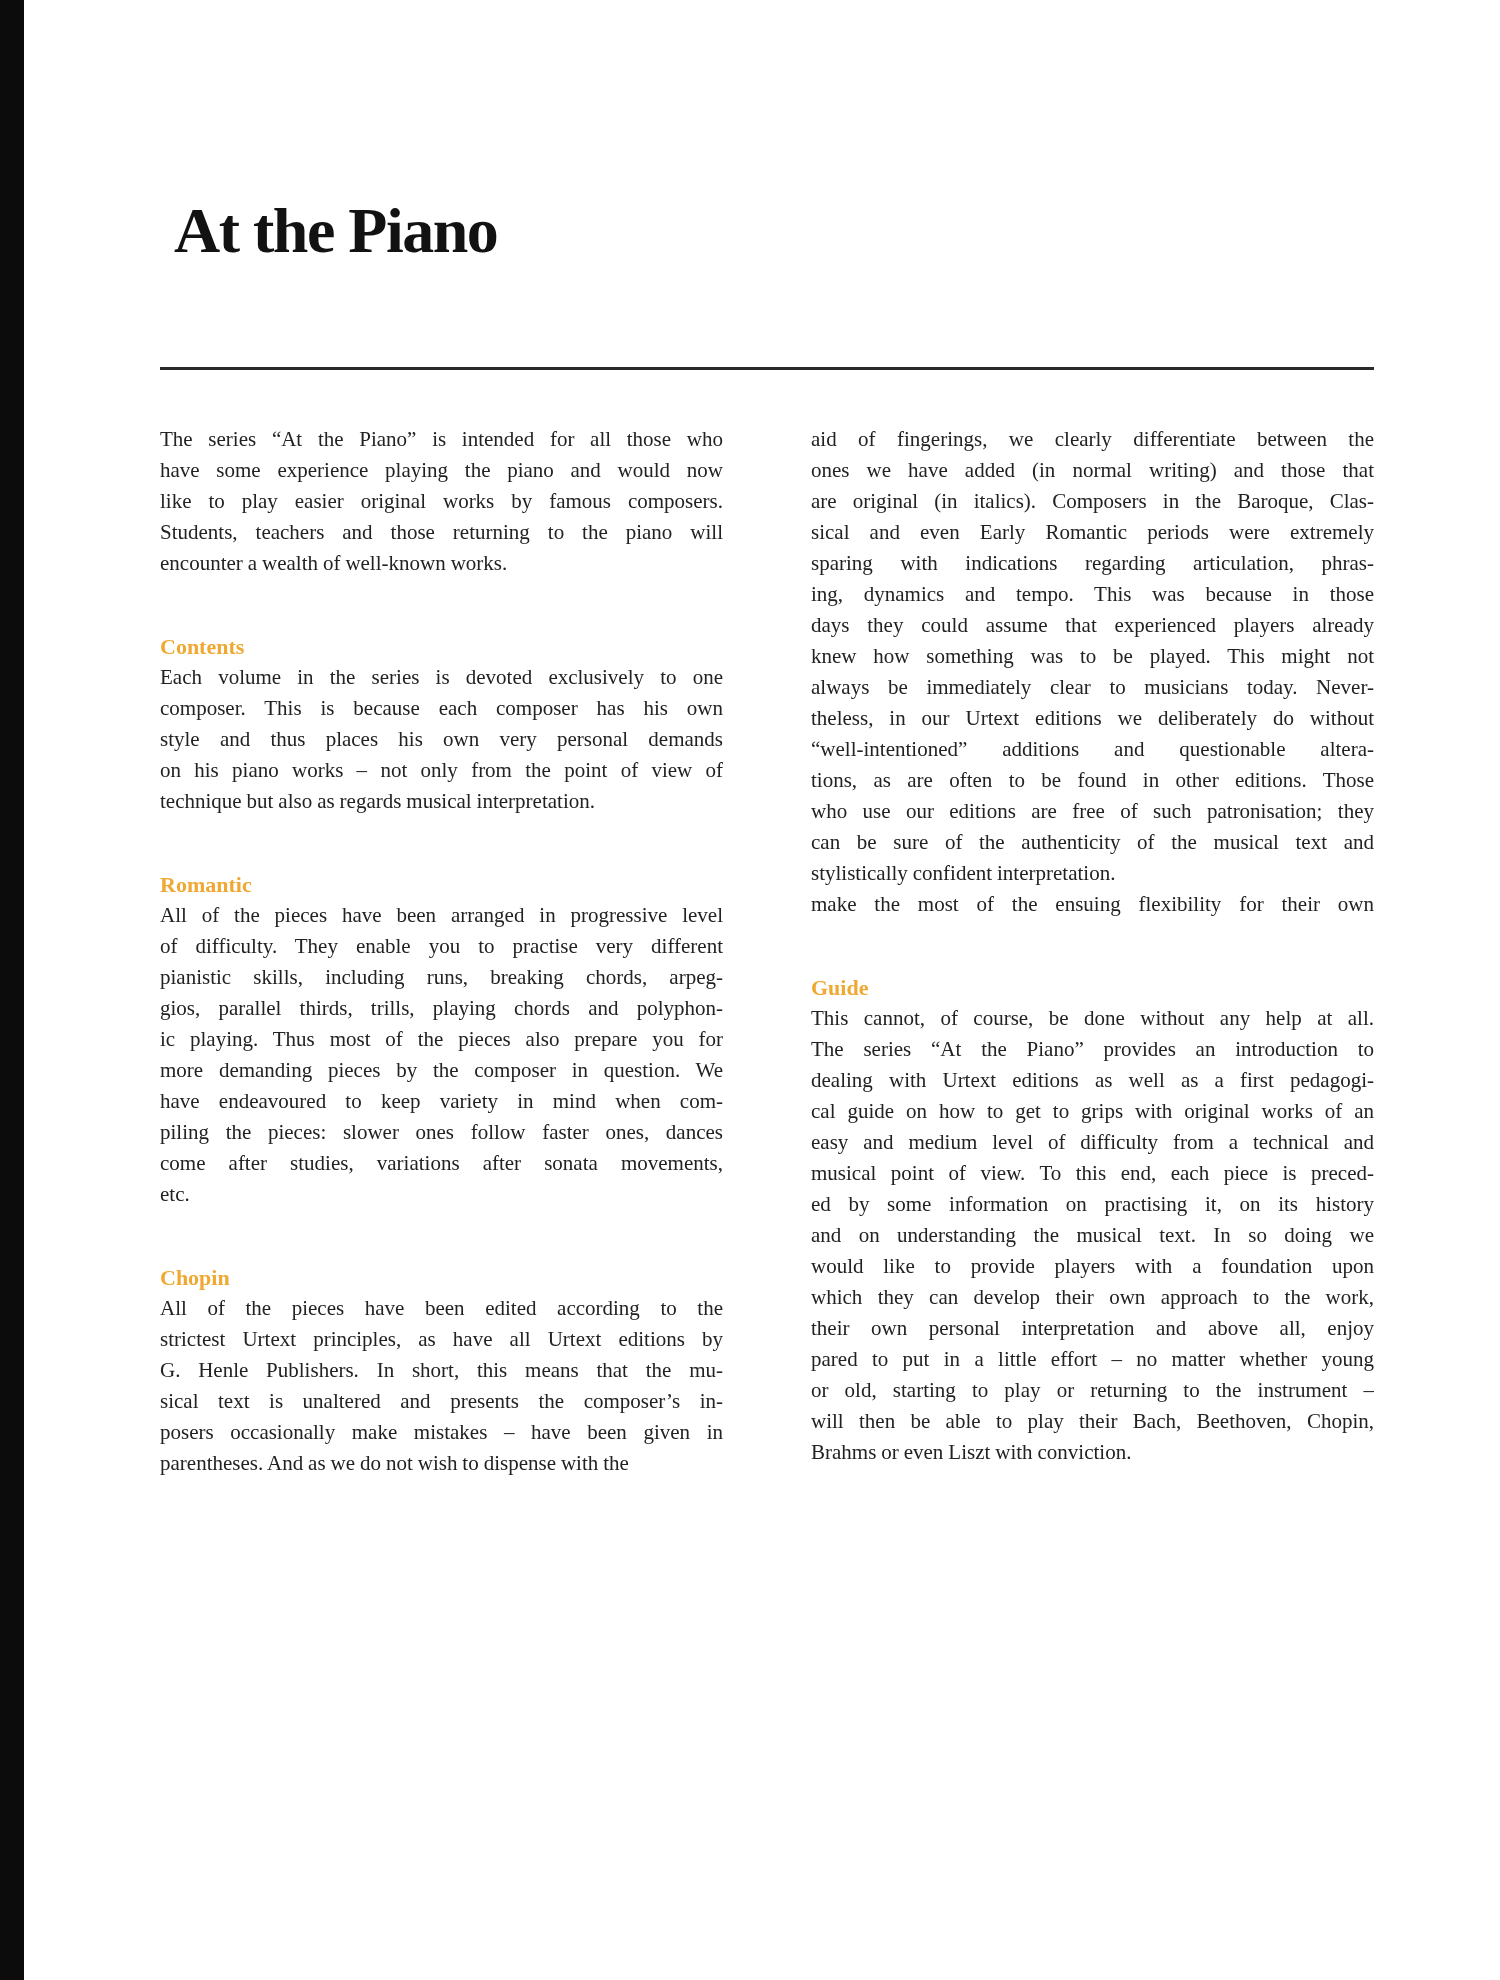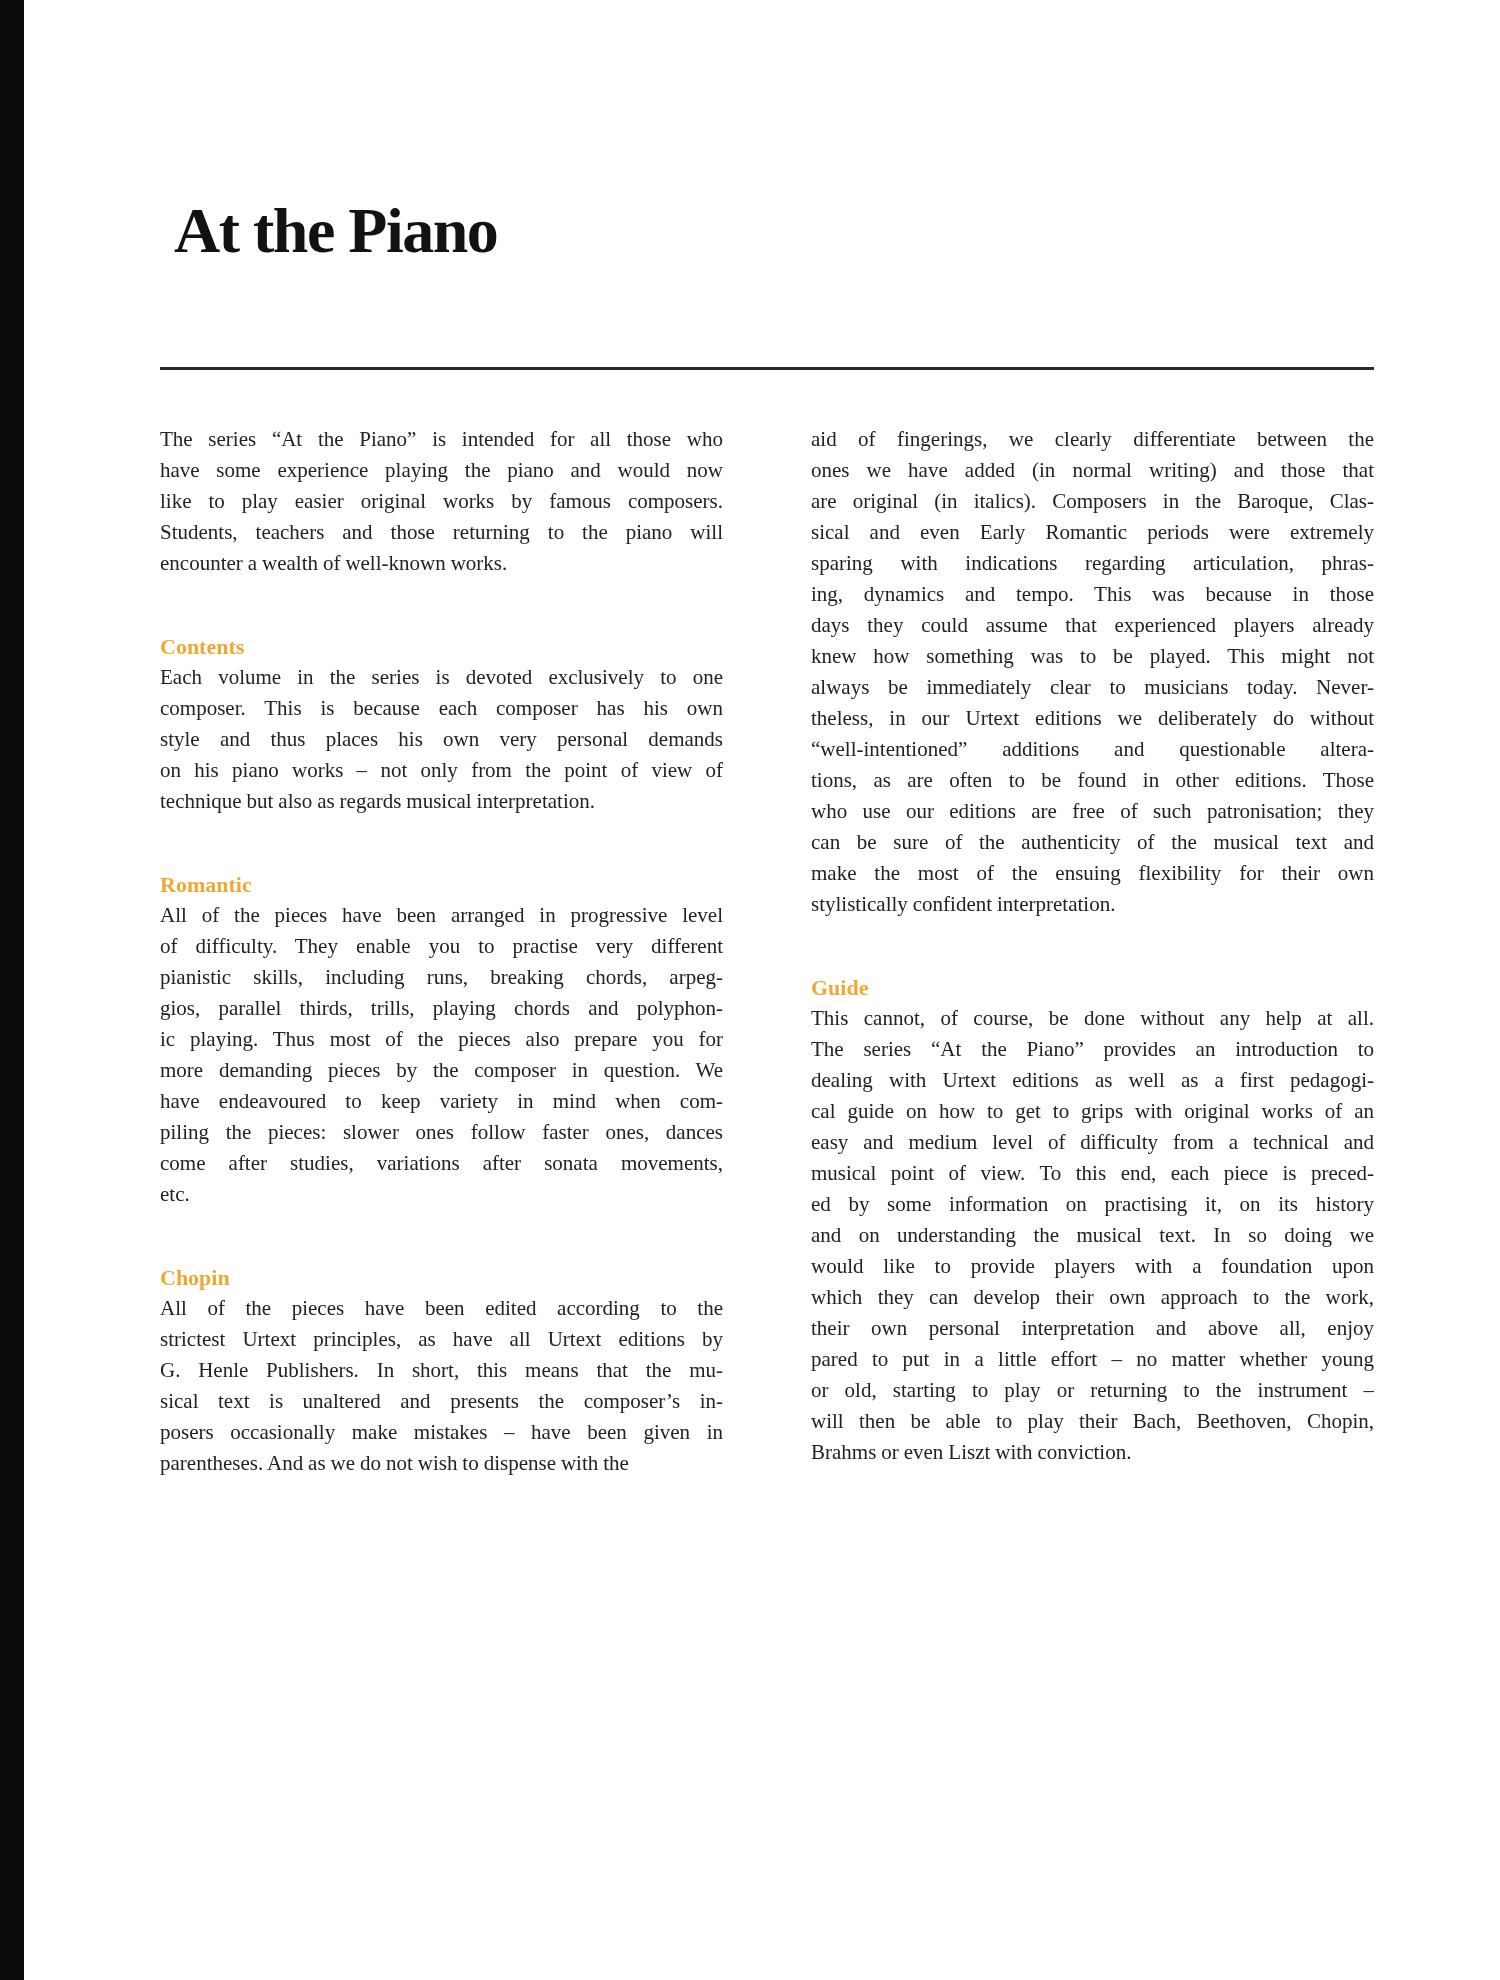--- a/index.html
+++ b/index.html
@@ -131,22 +131,22 @@
             <div class="line">sparing with indications regarding articulation, phras-</div>
             <div class="line">ing, dynamics and tempo. This was because in those</div>
             <div class="line">days they could assume that experienced players already</div>
             <div class="line">knew how something was to be played. This might not</div>
             <div class="line">always be immediately clear to musicians today. Never-</div>
             <div class="line">theless, in our Urtext editions we deliberately do without</div>
             <div class="line">“well-intentioned” additions and questionable altera-</div>
             <div class="line">tions, as are often to be found in other editions. Those</div>
             <div class="line">who use our editions are free of such patronisation; they</div>
             <div class="line">can be sure of the authenticity of the musical text and</div>
+            <div class="line line-last">stylistically confident interpretation.</div>
             <div class="line">make the most of the ensuing flexibility for their own</div>
-            <div class="line line-last">stylistically confident interpretation.</div>
           </div>
       </div>
       <div class="section">
         <h2 class="section-heading">Guide</h2>
         <div class="para">
             <div class="line">This cannot, of course, be done without any help at all.</div>
             <div class="line">The series “At the Piano” provides an introduction to</div>
             <div class="line">dealing with Urtext editions as well as a first pedagogi-</div>
             <div class="line">cal guide on how to get to grips with original works of an</div>
             <div class="line">easy and medium level of difficulty from a technical and</div>

